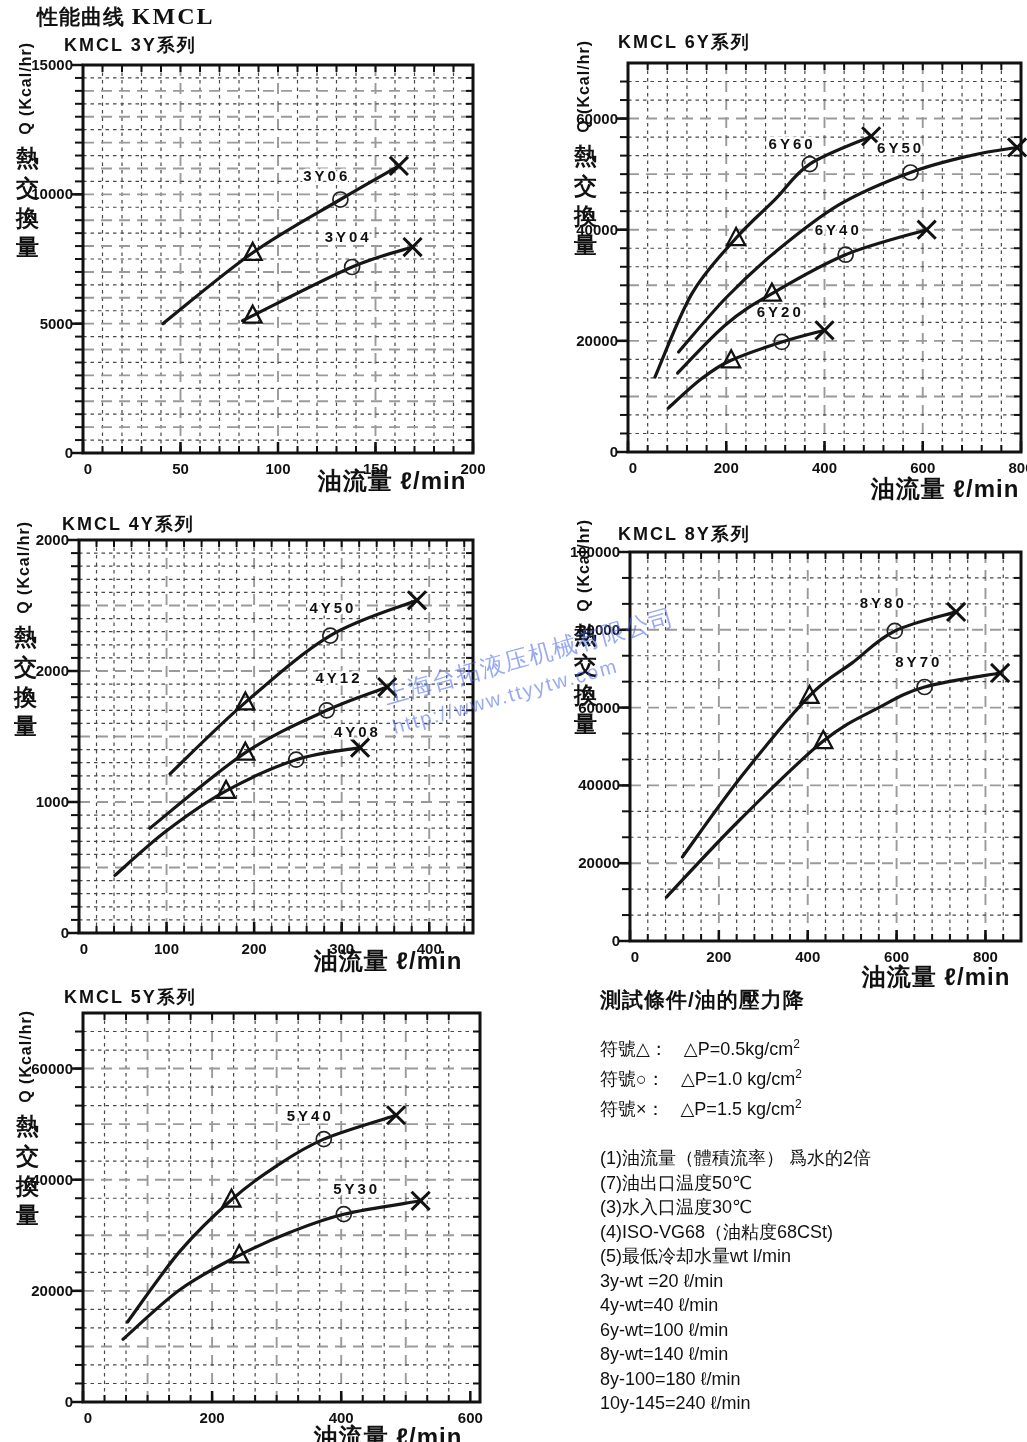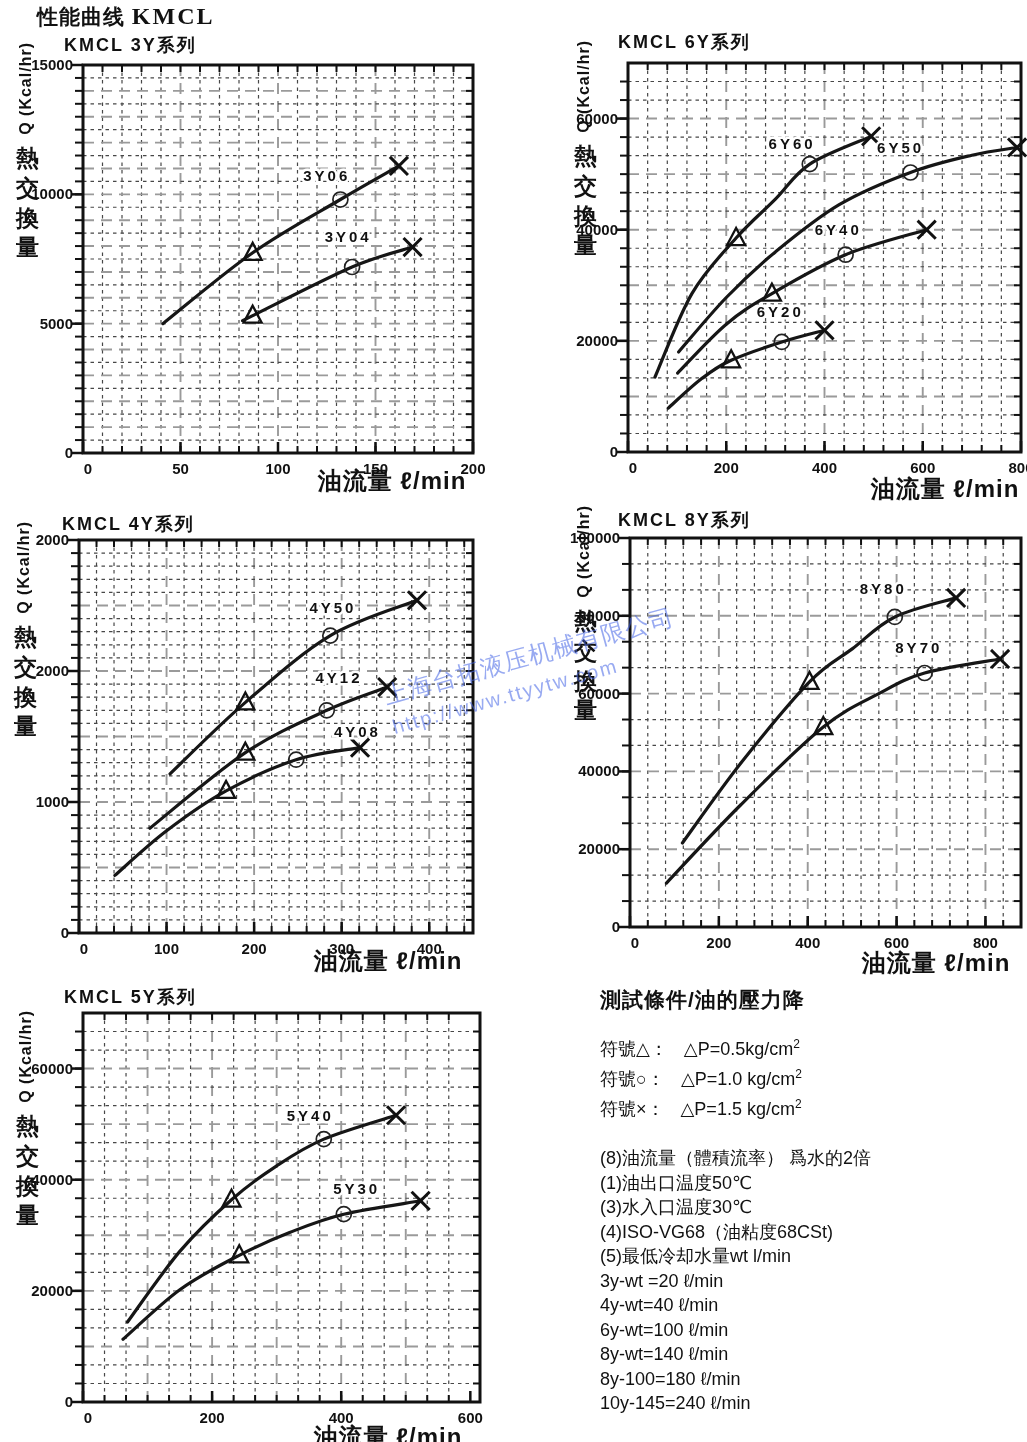--- a/index.html
+++ b/index.html
@@ -624,21 +624,21 @@
         <g>
           <line x1="352.05333333333334" y1="234.635" x2="368.05333333333334" y2="250.635" class="mx"></line>
           <line x1="352.05333333333334" y1="250.635" x2="368.05333333333334" y2="234.635" class="mx"></line>
         </g>
         <text x="357.4266666666667" y="231.5" class="slab" text-anchor="middle">4Y08</text>
       </g>
     </svg>
   <div class="xtitle" style="left:288px;top:440px;width:200px">油流量 ℓ/min</div>
 </div>
 
-<div class="chart" style="left:522px;top:500px;width:505px;height:465px">
+<div class="chart" style="left:522px;top:514px;width:505px;height:465px">
   <div class="ctitle" style="left:96px;top:8px">KMCL 8Y系列</div>
   <div class="ytitle" style="left:38px;top:5px">
     <span class="ylat">Q (Kcal/hr)</span>
     <span class="ycjk">熱交換量</span>
   </div>
   <svg class="plot" width="505" height="465">
       <g>
         <line x1="125.77272727272728" y1="38" x2="125.77272727272728" y2="427" class="gfine"></line>
         <line x1="143.54545454545456" y1="38" x2="143.54545454545456" y2="427" class="gfine"></line>
         <line x1="161.3181818181818" y1="38" x2="161.3181818181818" y2="427" class="gfine"></line>
@@ -952,22 +952,22 @@
       <span>符號△：</span><span class="sym-base">△P=0.5kg/cm</span><sup>2</sup>
     </div>
     <div class="symrow">
       <span>符號○：</span><span class="sym-base">△P=1.0 kg/cm</span><sup>2</sup>
     </div>
     <div class="symrow">
       <span>符號×：</span><span class="sym-base">△P=1.5 kg/cm</span><sup>2</sup>
     </div>
   </div>
   <div class="notes">
-    <div class="note-line">(8)油流量（體積流率） 爲水的2倍</div>
-    <div class="note-line">(1)油出口温度50℃</div>
+    <div class="note-line">(1)油流量（體積流率） 爲水的2倍</div>
+    <div class="note-line">(7)油出口温度50℃</div>
     <div class="note-line">(3)水入口温度30℃</div>
     <div class="note-line">(4)ISO-VG68（油粘度68CSt)</div>
     <div class="note-line">(5)最低冷却水量wt l/min</div>
     <div class="note-line">3y-wt =20  ℓ/min</div>
     <div class="note-line">4y-wt=40  ℓ/min</div>
     <div class="note-line">6y-wt=100  ℓ/min</div>
     <div class="note-line">8y-wt=140  ℓ/min</div>
     <div class="note-line">8y-100=180  ℓ/min</div>
     <div class="note-line">10y-145=240  ℓ/min</div>
   </div>

